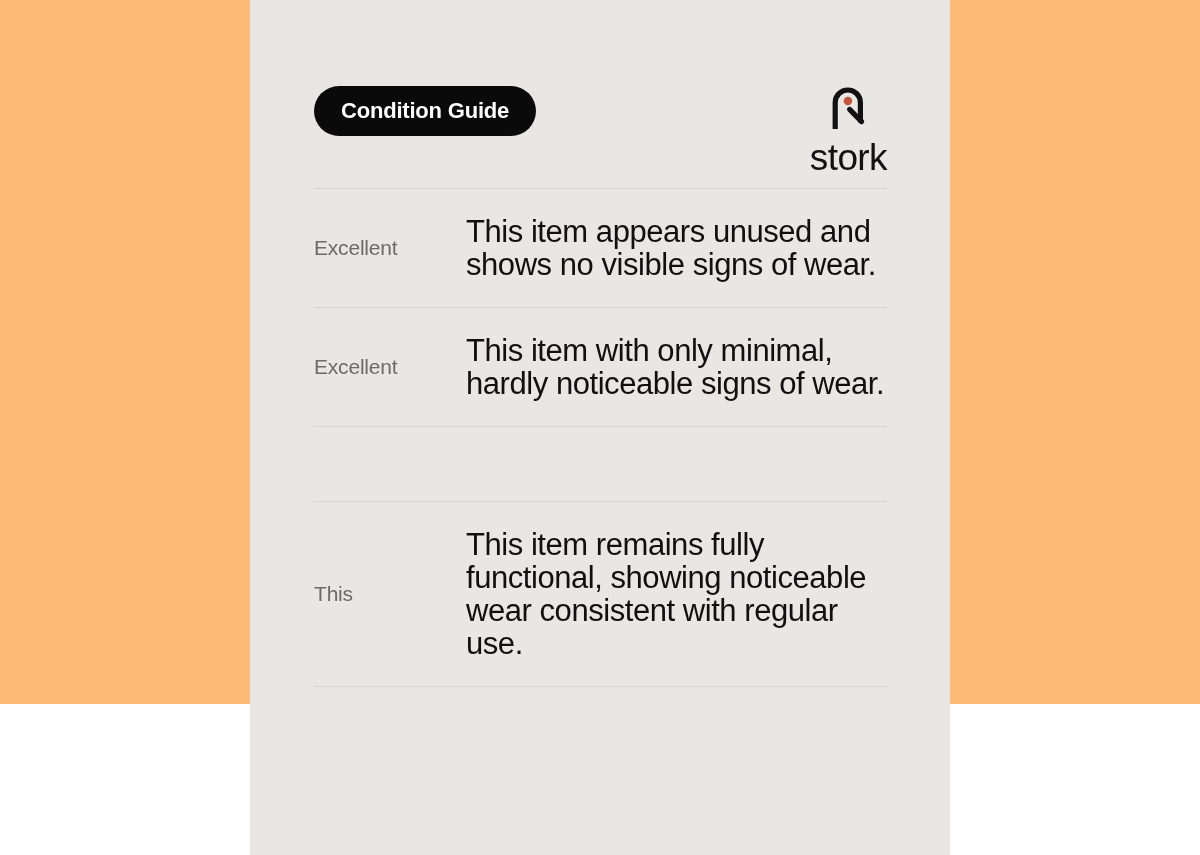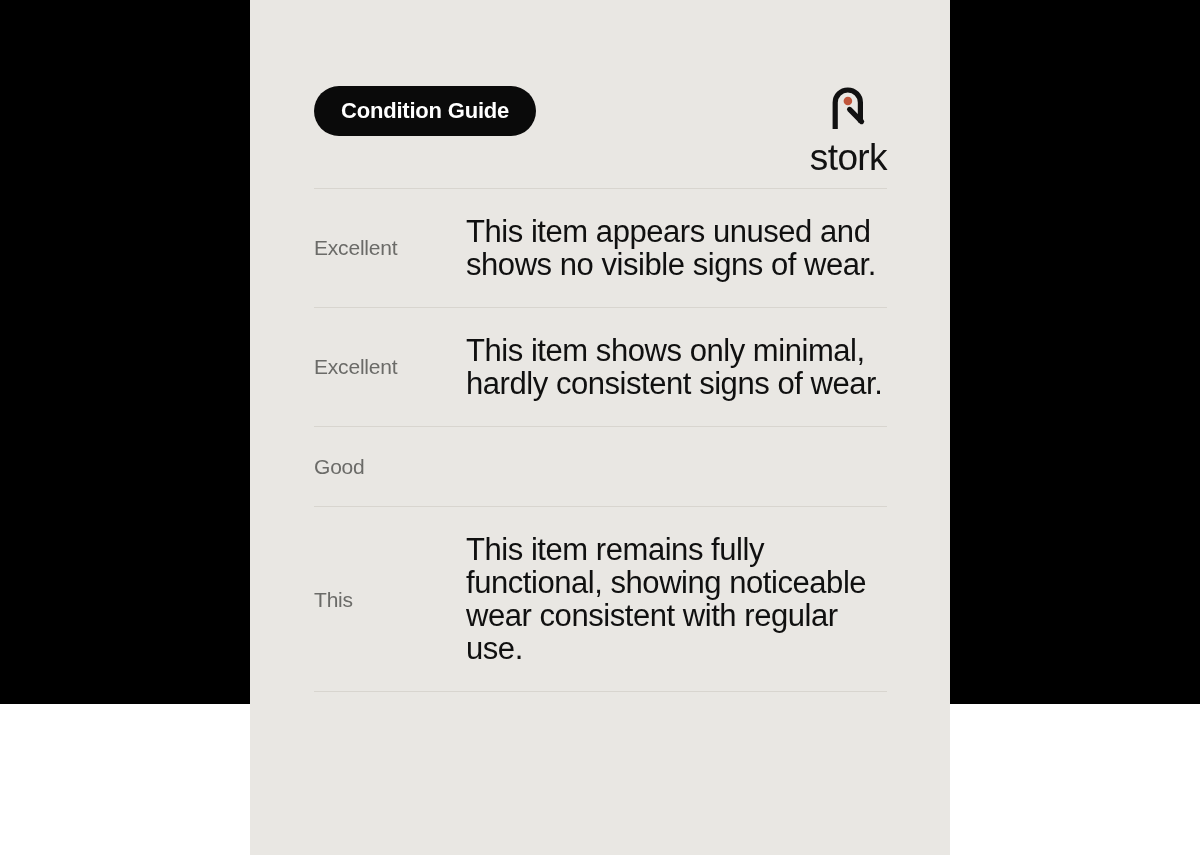--- a/index.html
+++ b/index.html
@@ -12,21 +12,21 @@
     background: #ffffff;
     font-family: "Liberation Sans", sans-serif;
     -webkit-font-smoothing: antialiased;
     overflow: hidden;
   }
 
   .page {
     position: relative;
     width: 1200px;
     height: 704px;
-    background: #000000;
+    background: #fdba74;
   }
 
   
   .card {
     position: absolute;
     left: 250px;
     top: 0;
     width: 700px;
     height: 855px;
     background: #e9e7e3;
@@ -158,27 +158,26 @@
 
       <div class="guide-row">
         <div class="row-label">Excellent</div>
         <div class="row-desc">This item appears unused and shows no visible signs of wear.</div>
       </div>
 
       <div class="divider"></div>
 
       <div class="guide-row">
         <div class="row-label">Excellent</div>
-        <div class="row-desc">This item shows only minimal, hardly consistent signs of wear.</div>
+        <div class="row-desc">This item with only minimal, hardly noticeable signs of wear.</div>
       </div>
 
       <div class="divider"></div>
 
       <div class="guide-row">
-        <div class="row-label">Good</div>
       </div>
 
       <div class="divider"></div>
 
       <div class="guide-row">
         <div class="row-label">This</div>
         <div class="row-desc">This item remains fully functional, showing noticeable wear consistent with regular use.</div>
       </div>
 
       <div class="divider"></div>

